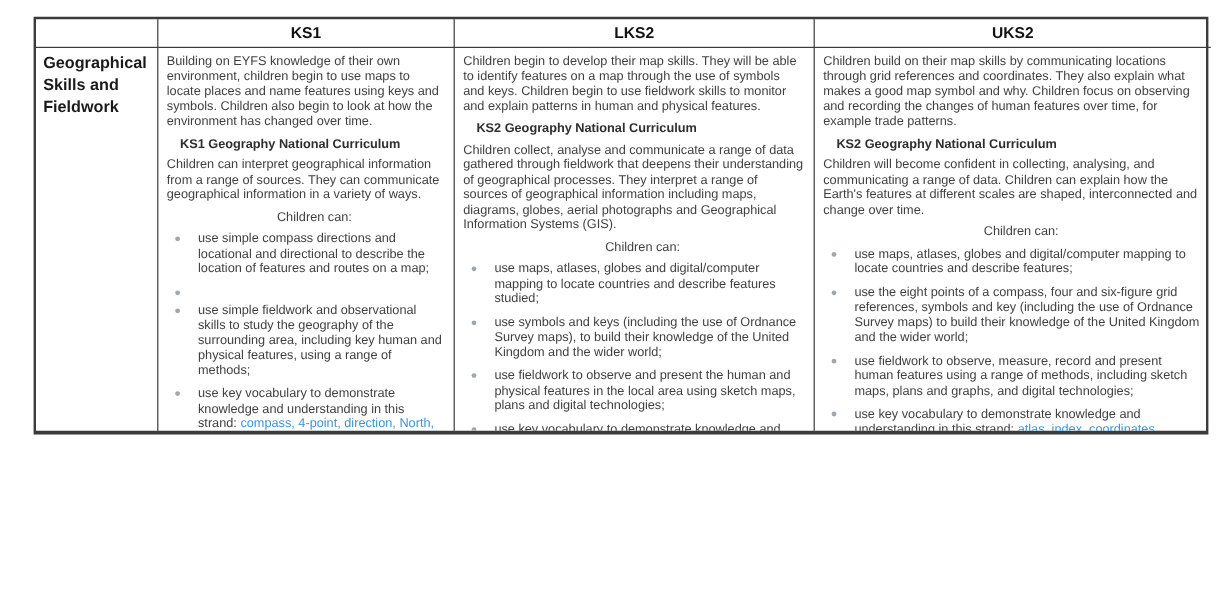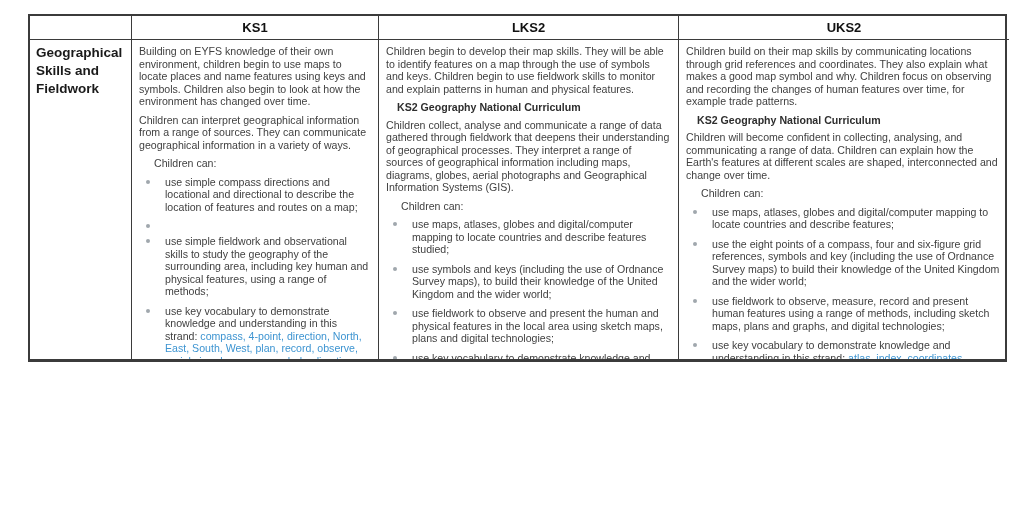--- a/index.html
+++ b/index.html
@@ -32,21 +32,21 @@
   .bcell{
     padding:5px 8px 4px 7px;
     font-size:10.6px;line-height:12.5px;color:#3f3f3f;
   }
   .rowlabel{
     font-weight:bold;color:#1a1a1a;font-size:13.5px;line-height:18px;
     padding:4px 4px 0 6px;
   }
   p.para{margin:0 0 6px 0;}
   p.nc-head{margin:0 0 5px 11px;font-weight:bold;color:#2e2e2e;}
-  p.children-can{margin:0 0 6px 0;padding-left:15px;}
+  p.children-can{margin:0 0 6px 0;padding-left:15px;text-align:center;}
   .bullet{display:flex;margin:0 0 7px 0;}
   .dot{
     flex:0 0 4px;width:4px;height:4px;border-radius:50%;
     background:#a0a7ad;margin:4px 15px 0 7px;
   }
   .btext{flex:1;}
   .vocab{color:#3d94d1;}
 </style>
 </head>
 <body>
@@ -55,20 +55,21 @@
 
   <div class="cell hcell"></div>
   <div class="cell hcell">KS1</div>
   <div class="cell hcell">LKS2</div>
   <div class="cell hcell last">UKS2</div>
 
   <div class="cell bcell rowlabel">Geographical Skills and Fieldwork</div>
 
   <div class="cell bcell">
     <p class="para">Building on EYFS knowledge of their own environment, children begin to use maps to locate places and name features using keys and symbols. Children also begin to look at how the environment has changed over time.</p>
+    <p class="nc-head">KS1 Geography National Curriculum</p>
     <p class="para">Children can interpret geographical information from a range of sources. They can communicate geographical information in a variety of ways.</p>
     <p class="children-can">Children can:</p>
     <div class="bullet">
       <span class="dot"></span>
       <span class="btext">use simple compass directions and locational and directional to describe the location of features and routes on a map;</span>
     </div>
     <div class="bullet">
       <span class="dot"></span>
     </div>
     <div class="bullet">

